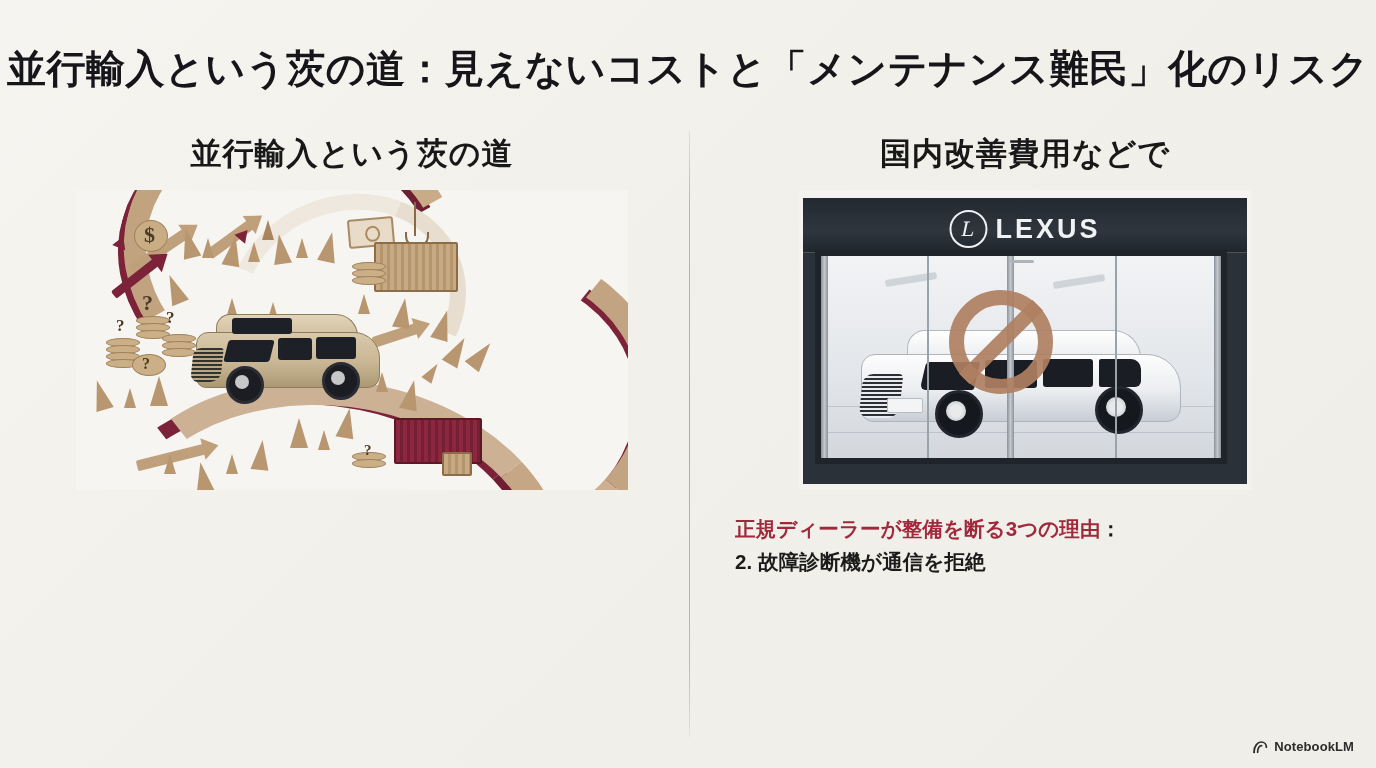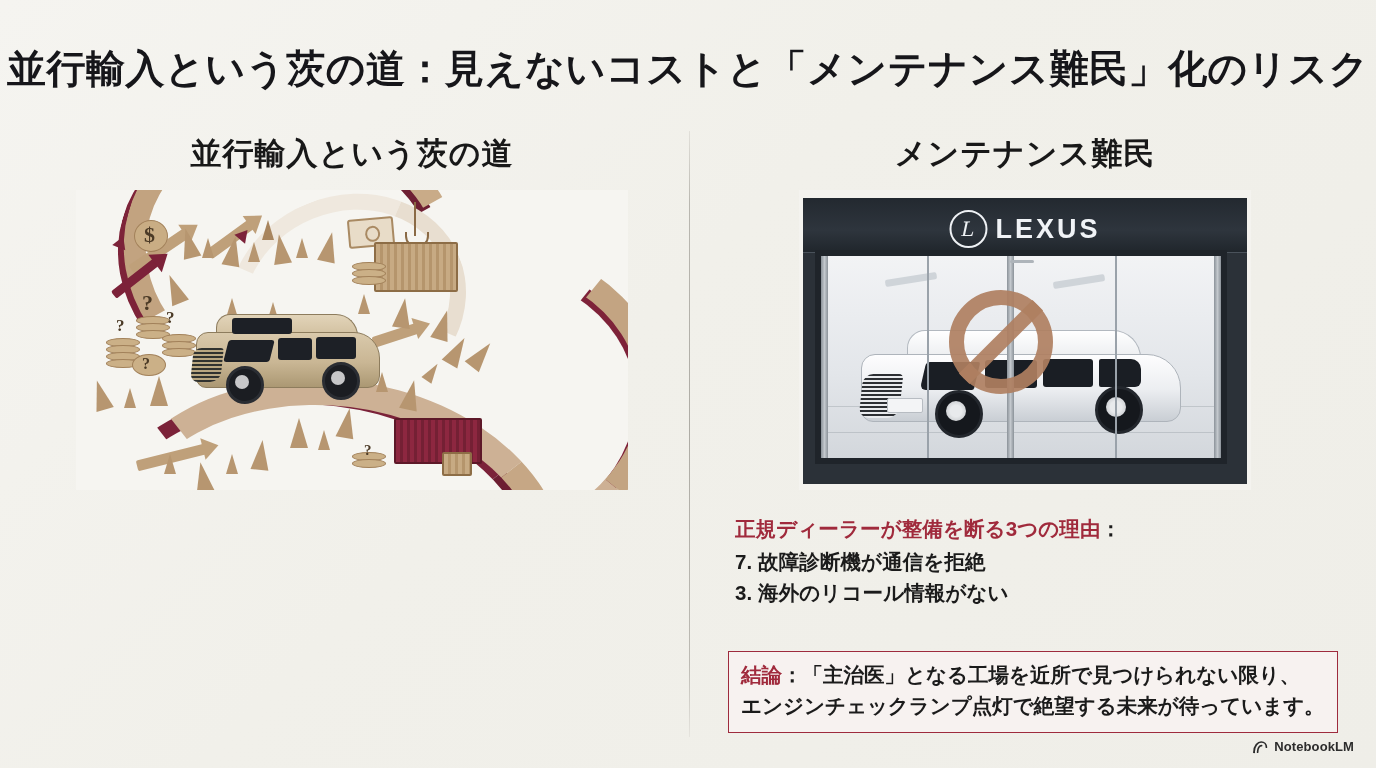--- a/index.html
+++ b/index.html
@@ -635,21 +635,21 @@
         <div class="van-wheel" style="left:130px; top:52px;"></div>
       </div>
     </div>
 
 
     <p class="body-copy left-p2"></p>
   </div>
 
   <div class="col col-right">
 
-    <h2 class="col-heading">メンテナンス難民</h2>
+    <h2 class="col-heading">国内改善費用などで</h2>
 
     <div class="art art-right">
       <div class="bg"></div>
 
       <div class="shop"></div>
 
       <div class="shop-fascia" style="left:4px; top:8px;"></div>
       <div class="lexus-logo" style="top:20px;justify-content:center;">
         <div class="lexus-mark"></div>
         <div class="lexus-word">LEXUS</div>
@@ -684,29 +684,25 @@
       <div class="door-mullion" style="left:415px;"></div>
       <div class="door-handle"></div>
 
       <div class="no-sign"></div>
       <div class="no-sign-bar"></div>
     </div>
 
     <div class="body-copy right-block" style="position:absolute; left:33px; top:383px; width:600px;">
       <p class="right-lead"><span class="accent">正規ディーラーが整備を断る3つの理由</span><span>：</span></p>
       <ul class="reason-list">
-        <li>7. 故障診断機が通信を拒絶</li>
-        <li>3. 海外のリコール情報がない</li>
+        <li>2. 故障診断機が通信を拒絶</li>
       </ul>
     </div>
   </div>
 
-  <div class="conclusion">
-    <span class="accent">結論</span><span>：</span><span>「主治医」となる工場を近所で見つけられない限り、</span><br><span>エンジンチェックランプ点灯で絶望する未来が待っています。</span>
-  </div>
 
   <div class="watermark">
     <svg width="16" height="14" viewBox="0 0 16 14">
       <path d="M2 12.2 C2 5.6 6 2 9.2 2 C12.4 2 14.4 4.4 14.4 7.2" fill="none" stroke="#2c2c2c" stroke-width="1.7" stroke-linecap="round"></path>
       <path d="M5.6 12.2 C5.6 8.2 7.4 5.6 9.6 5.6" fill="none" stroke="#2c2c2c" stroke-width="1.7" stroke-linecap="round"></path>
       <circle cx="2.2" cy="12.3" r="0.9" fill="#2c2c2c"></circle>
     </svg>
     <span>NotebookLM</span>
   </div>
 

